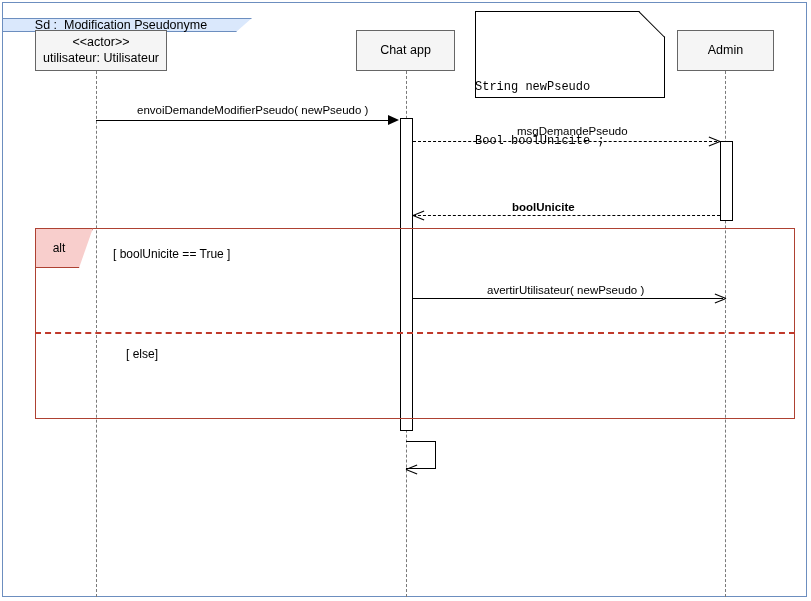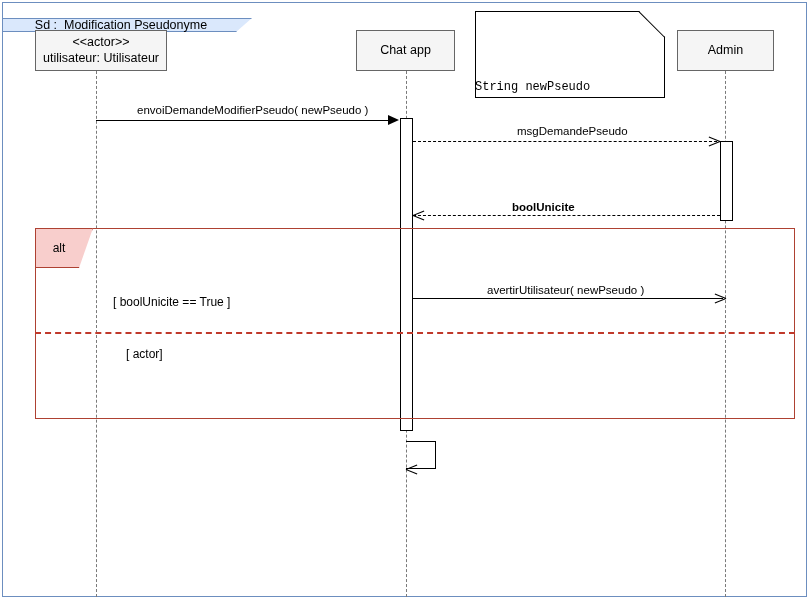--- a/index.html
+++ b/index.html
@@ -222,20 +222,21 @@
 
   <div class="lifeline-head" style="left:677px; top:30px; width:97px; height:41px;">
     <span class="ln">Admin</span>
   </div>
   <div class="lifeline-stem" style="left:725px; top:71px; height:526px;"></div>
 
   <div class="note" style="left:475px; top:11px; width:190px; height:87px;"></div>
   <div class="note-fold-line" style="left:639px; top:11px;"></div>
   <div class="note-text" style="left:475px; top:42px; width:190px;">
     <div>String newPseudo</div>
+    <div>Bool boolUnicite ;</div>
   </div>
 
   <div class="activation" style="left:400px; top:118px; width:13px; height:313px;"></div>
   <div class="activation" style="left:720px; top:141px; width:13px; height:80px;"></div>
 
   <div class="msg-label" style="left:137px; top:104px;">envoiDemandeModifierPseudo( newPseudo )</div>
   <div class="msg-line" style="left:96px; top:120px; width:292px;"></div>
   <div class="ah-solid-r" style="left:388px; top:114.5px;"></div>
 
   <div class="msg-label" style="left:517px; top:125px;">msgDemandePseudo</div>
@@ -249,31 +250,31 @@
   <div class="msg-line dashed" style="left:413px; top:215px; width:307px;"></div>
   <div class="ah-open left" style="left:413px; top:209px;">
     <i></i>
       <i></i>
   </div>
 
   <div class="alt-frame" style="left:35px; top:228px; width:760px; height:191px;"></div>
   <div class="alt-label" style="left:35px; top:228px; width:58px; height:40px;">
     <span>alt</span>
   </div>
-  <div class="guard" style="left:113px; top:247px;margin-top:48px;">[ boolUnicite == True ]</div>
+  <div class="guard" style="left:113px; top:247px;">[ boolUnicite == True ]</div>
 
   <div class="msg-label" style="left:487px; top:284px;">avertirUtilisateur( newPseudo )</div>
   <div class="msg-line" style="left:413px; top:298px; width:310px;"></div>
   <div class="ah-open right" style="left:714px; top:292px;">
     <i></i>
       <i></i>
   </div>
 
   <div class="alt-divider" style="left:35px; top:332px; width:760px;"></div>
-  <div class="guard" style="left:126px; top:347px;">[ actor]</div>
+  <div class="guard" style="left:126px; top:347px;">[ else]</div>
 
   <div class="self-msg" style="left:406px; top:441px; width:30px; height:28px;"></div>
   <div class="ah-open left" style="left:406px; top:463px;">
     <i></i>
       <i></i>
   </div>
 
 </div>
 
 </body></html>

